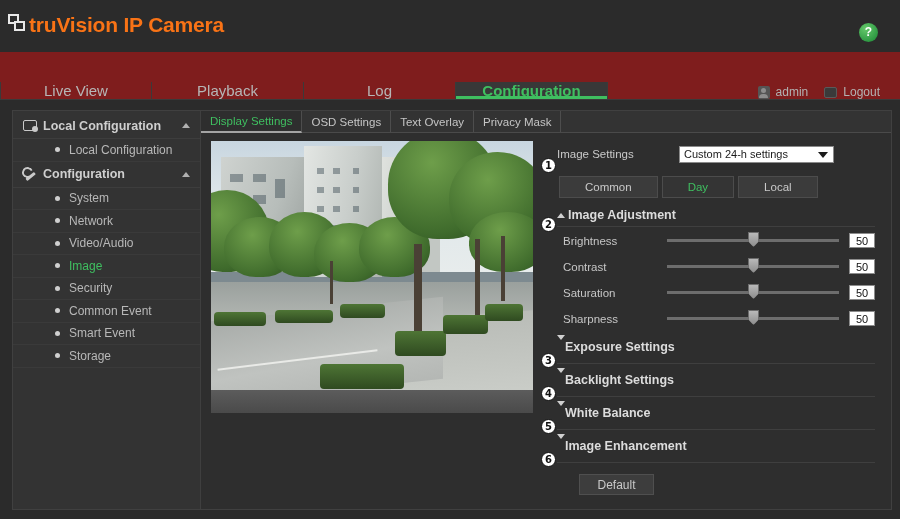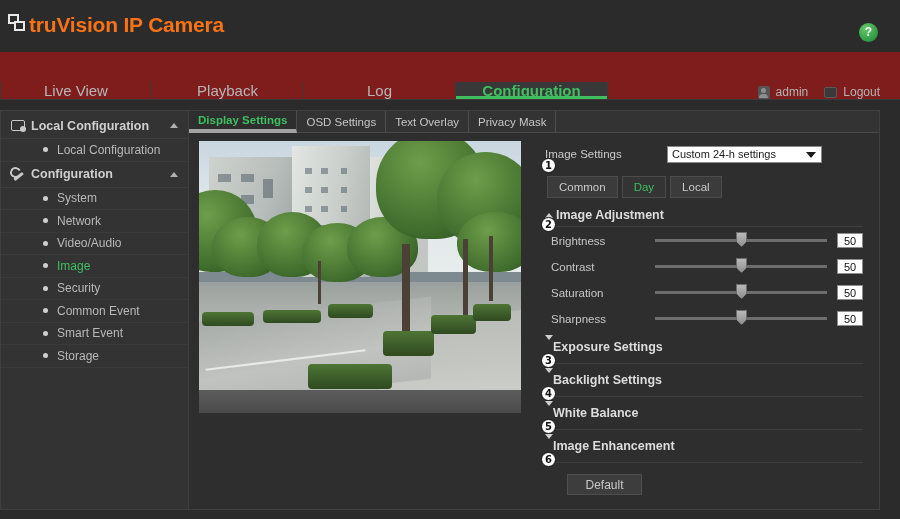--- a/index.html
+++ b/index.html
@@ -116,21 +116,21 @@
   .ico-door {
     width: 13px; height: 11px;
     border: 1.5px solid #5a5a5a;
     border-radius: 2px;
     background: #3a3a3a;
   }
 
   
   .body-wrap {
     position: absolute;
-    left: 0; top: 110px;
+    left: 12px; top: 110px;
     width: 880px; height: 400px;
     background: #2e2e2e;
     border: 1px solid #404040;
     display: flex;
   }
 
   
   .sidebar {
     width: 188px;
     background: #333333;
@@ -219,23 +219,23 @@
     display: flex; align-items: center;
     padding: 0 9px;
     font-size: 11.5px;
     color: #c5c5c5;
     border-right: 1px solid #4d4d4d;
     cursor: pointer;
     background: #333333;
   }
   .ctab.active {
     color: #3fbf60;
-    font-weight: bold;
+    font-weight: normal;
     background: #2e2e2e;
-    border-bottom: 4px solid #a3a3a3;
+    border-bottom: 2px solid #a3a3a3;
     margin-bottom: -1px;
   }
 
   .panel {
     position: absolute;
     left: 10px; top: 30px;
     right: 12px; bottom: 10px;
     display: flex;
   }
 
@@ -331,21 +331,21 @@
   .sel-box .caret {
     position: absolute; right: 5px; top: 5px;
     width: 0; height: 0;
     border-left: 5px solid transparent;
     border-right: 5px solid transparent;
     border-top: 6px solid #1a1a1a;
   }
   .seg-row { display: flex; margin-top: 11px; margin-left: 2px; }
   .seg-btn {
     height: 22px;
-    padding: 0 11px;
+    padding: 0 25px;
     background: #3b3b3b;
     border: 1px solid #4c4c4c;
     color: #c9c9c9;
     font-size: 11.5px;
     display: flex; align-items: center;
     cursor: pointer;
     margin-right: 4px;
   }
   .seg-btn.active { color: #3fbf60; background: #343434; }
 

